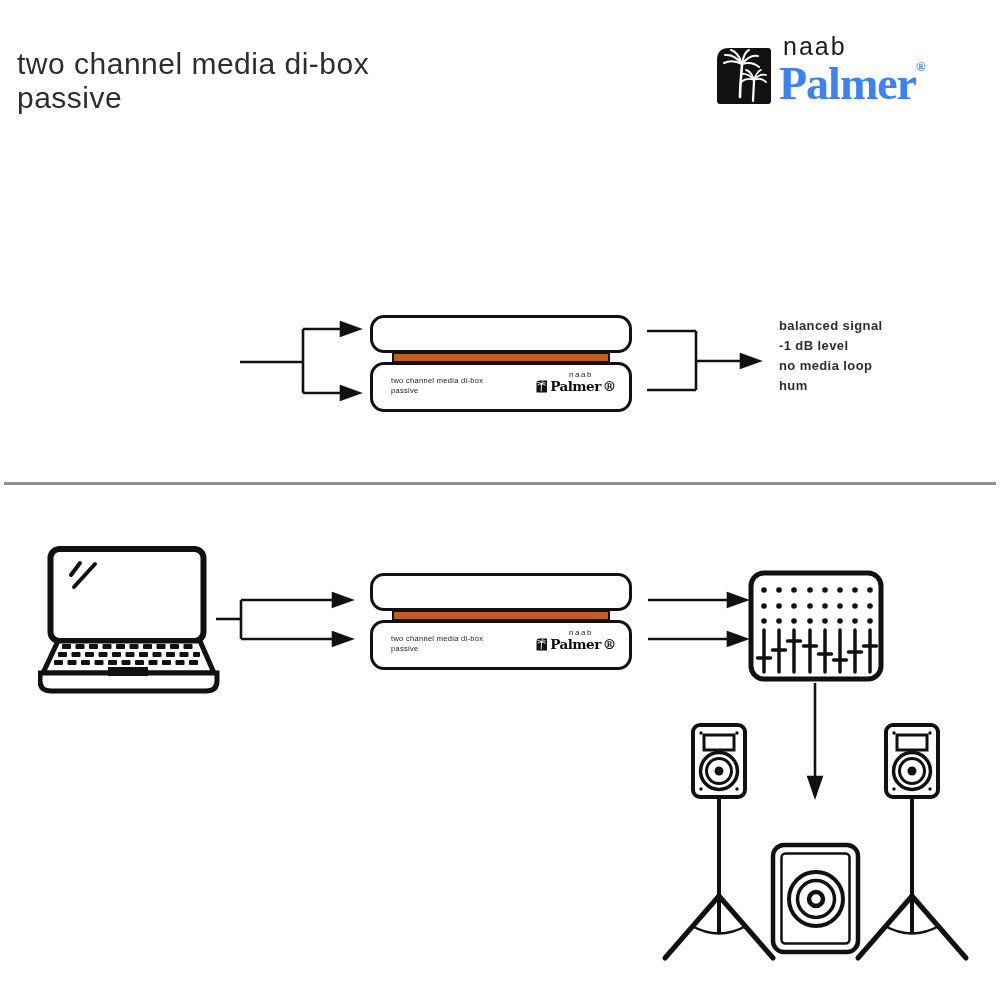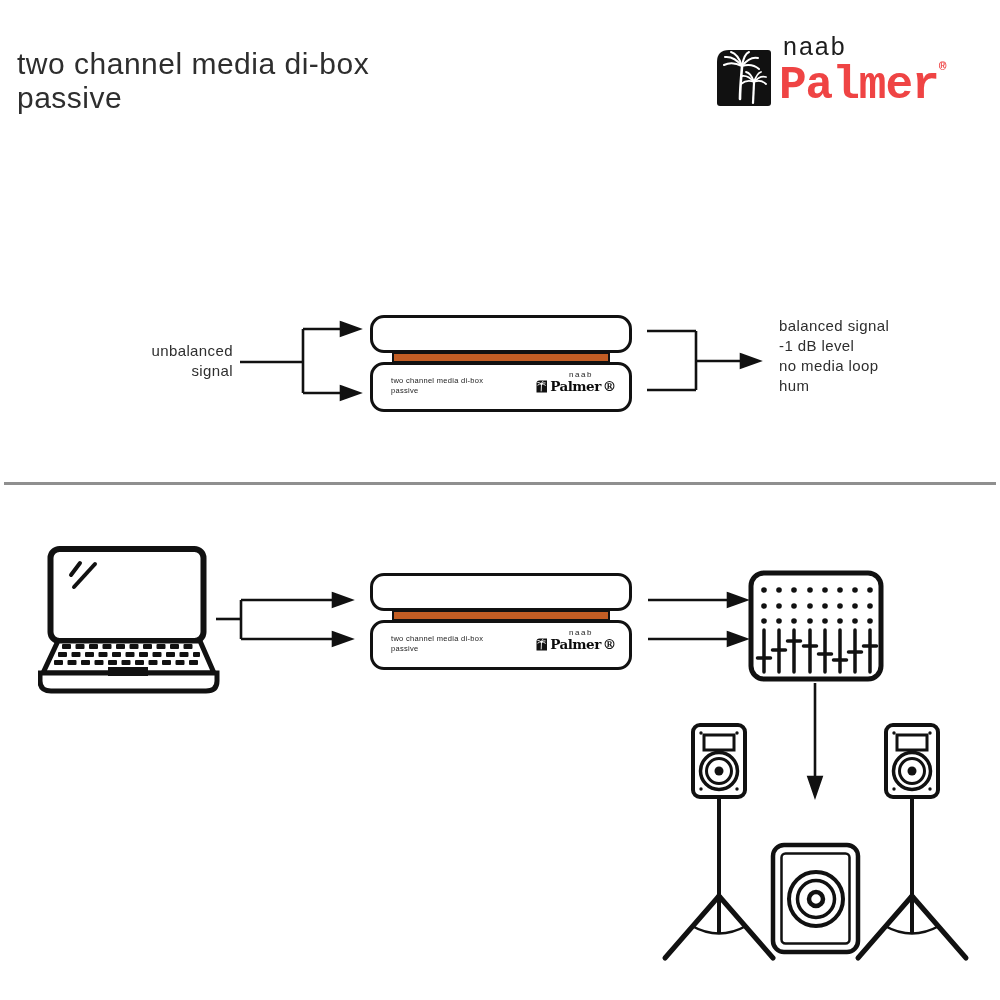--- a/index.html
+++ b/index.html
@@ -11,26 +11,26 @@
   }
   .abs{position:absolute;}
 
   
   .title{left:17px;top:47px;font-size:30px;font-weight:300;line-height:34px;
          letter-spacing:.5px;color:var(--text-dark,#2e2e2e);}
   .brand{left:716px;top:34px;display:flex;align-items:flex-end;}
   .brand-text{margin-left:7px;}
   .brand-naab{font-size:25px;font-weight:300;letter-spacing:2px;color:#1d1d1d;
               margin:0 0 2px 4px;line-height:1;}
-  .brand-palmer{font-family:Liberation Mono, monospace;font-weight:bold;font-size:46px;
-                line-height:.92;letter-spacing:-1px;color:#ef4444;white-space:nowrap;}
+  .brand-palmer{font-family:Liberation Serif, serif;font-weight:bold;font-size:46px;
+                line-height:.92;letter-spacing:-1px;color:#3b82f6;white-space:nowrap;}
   .brand-palmer .reg{font-size:13px;vertical-align:28px;letter-spacing:0;}
 
   
-  .sig-label{font-size:15px;font-weight:400;line-height:20px;letter-spacing:.4px;
+  .sig-label{font-size:13px;font-weight:700;line-height:20px;letter-spacing:.4px;
              color:var(--text-dark,#2e2e2e);}
   .lbl-unbalanced{left:90px;top:341px;width:143px;text-align:right;}
   .lbl-balanced{left:779px;top:316px;text-align:left;}
 
   
   .divider{left:4px;top:482px;width:992px;height:3px;background:var(--divider-gray,#8f8f8f);}
 
   
   .dibox{width:262px;height:97px;}
   .dibox-lid{position:absolute;left:0;top:0;width:262px;height:38px;background:#fff;
@@ -85,24 +85,20 @@
             <path d="M38,33 Q31,30 25,35"></path>
         </g>
       </g>
     </svg>
     <div class="brand-text">
       <div class="brand-naab">naab</div>
       <div class="brand-palmer"><span>Palmer</span><span class="reg">®</span></div>
     </div>
   </div>
 
-  <div class="abs sig-label lbl-unbalanced">
-    <div>unbalanced</div>
-    <div>signal</div>
-  </div>
   <div class="abs sig-label lbl-balanced">
     <div>balanced signal</div>
     <div>-1 dB level</div>
     <div>no media loop</div>
     <div>hum</div>
   </div>
 
   <div class="abs dibox" style="left:370px;top:315px;">
     <div class="dibox-lid"></div>
     <div class="dibox-strip"></div>

